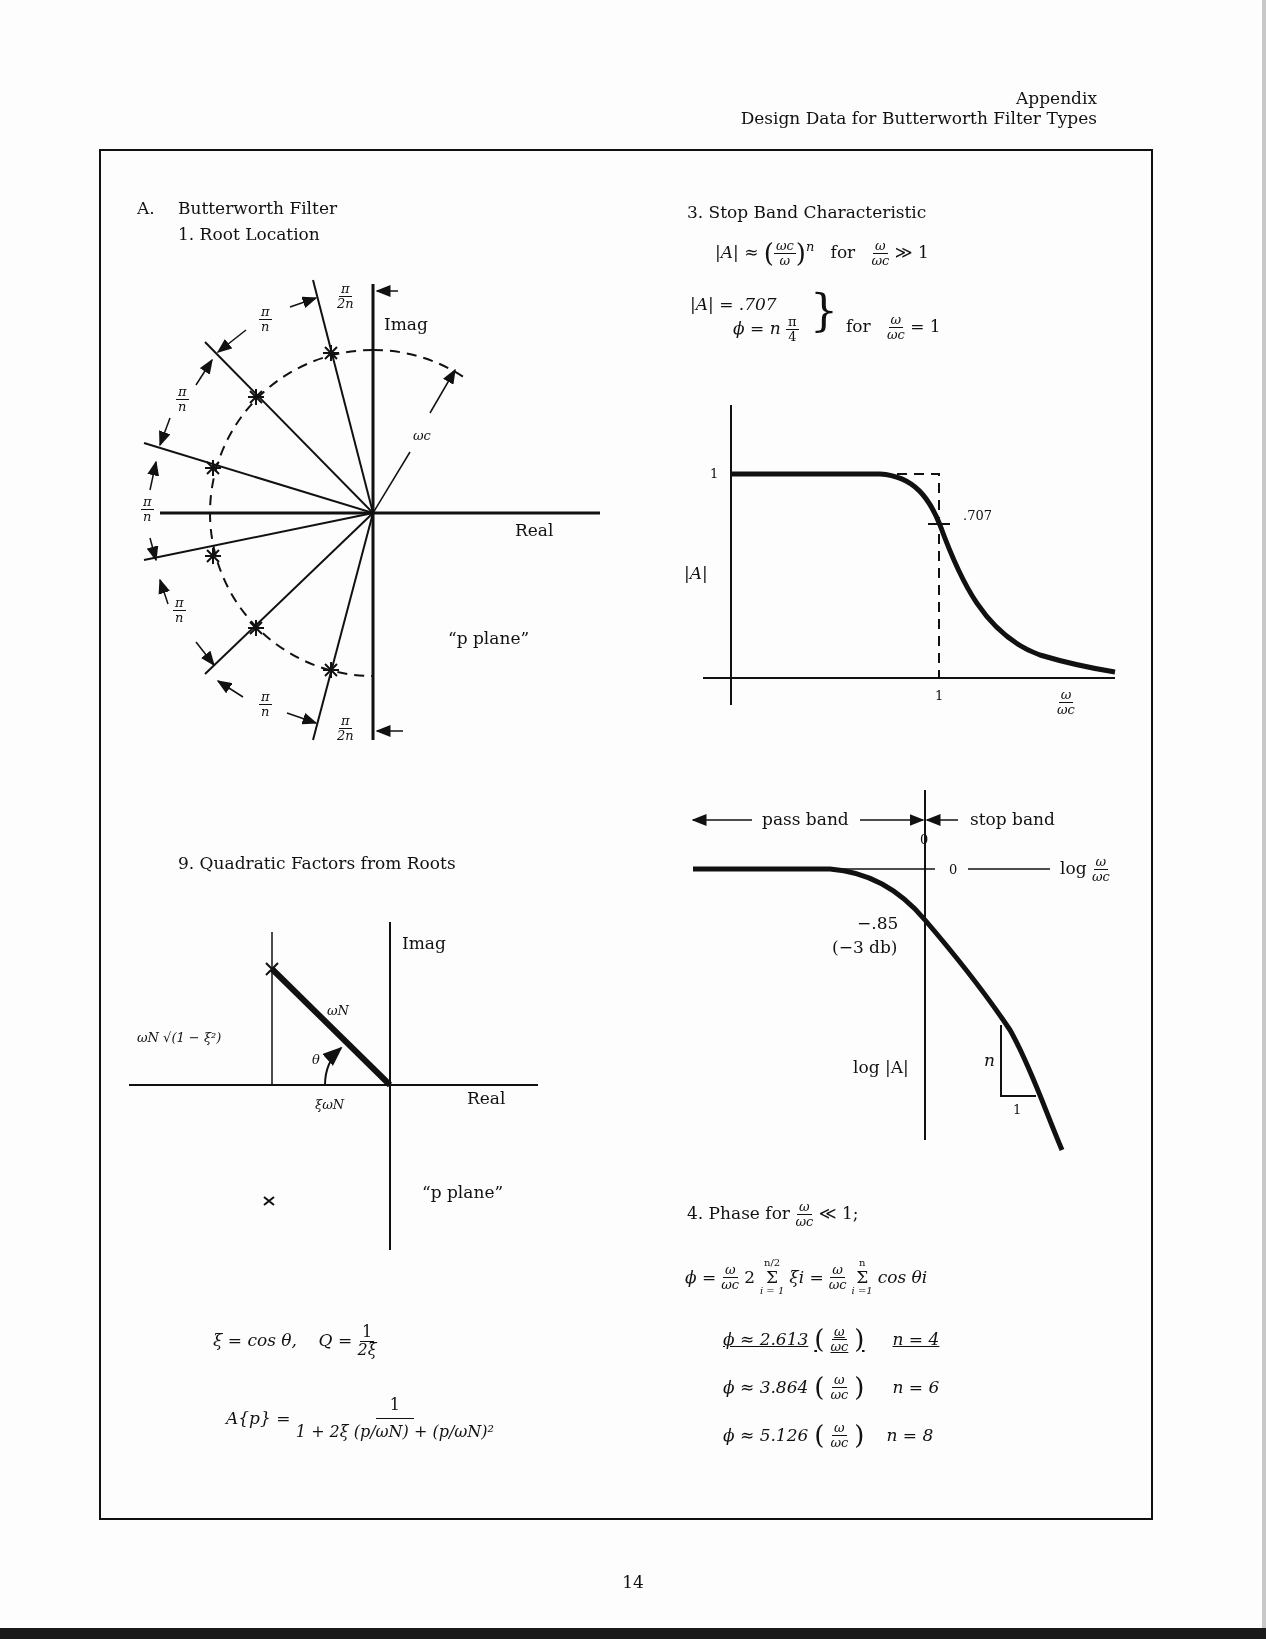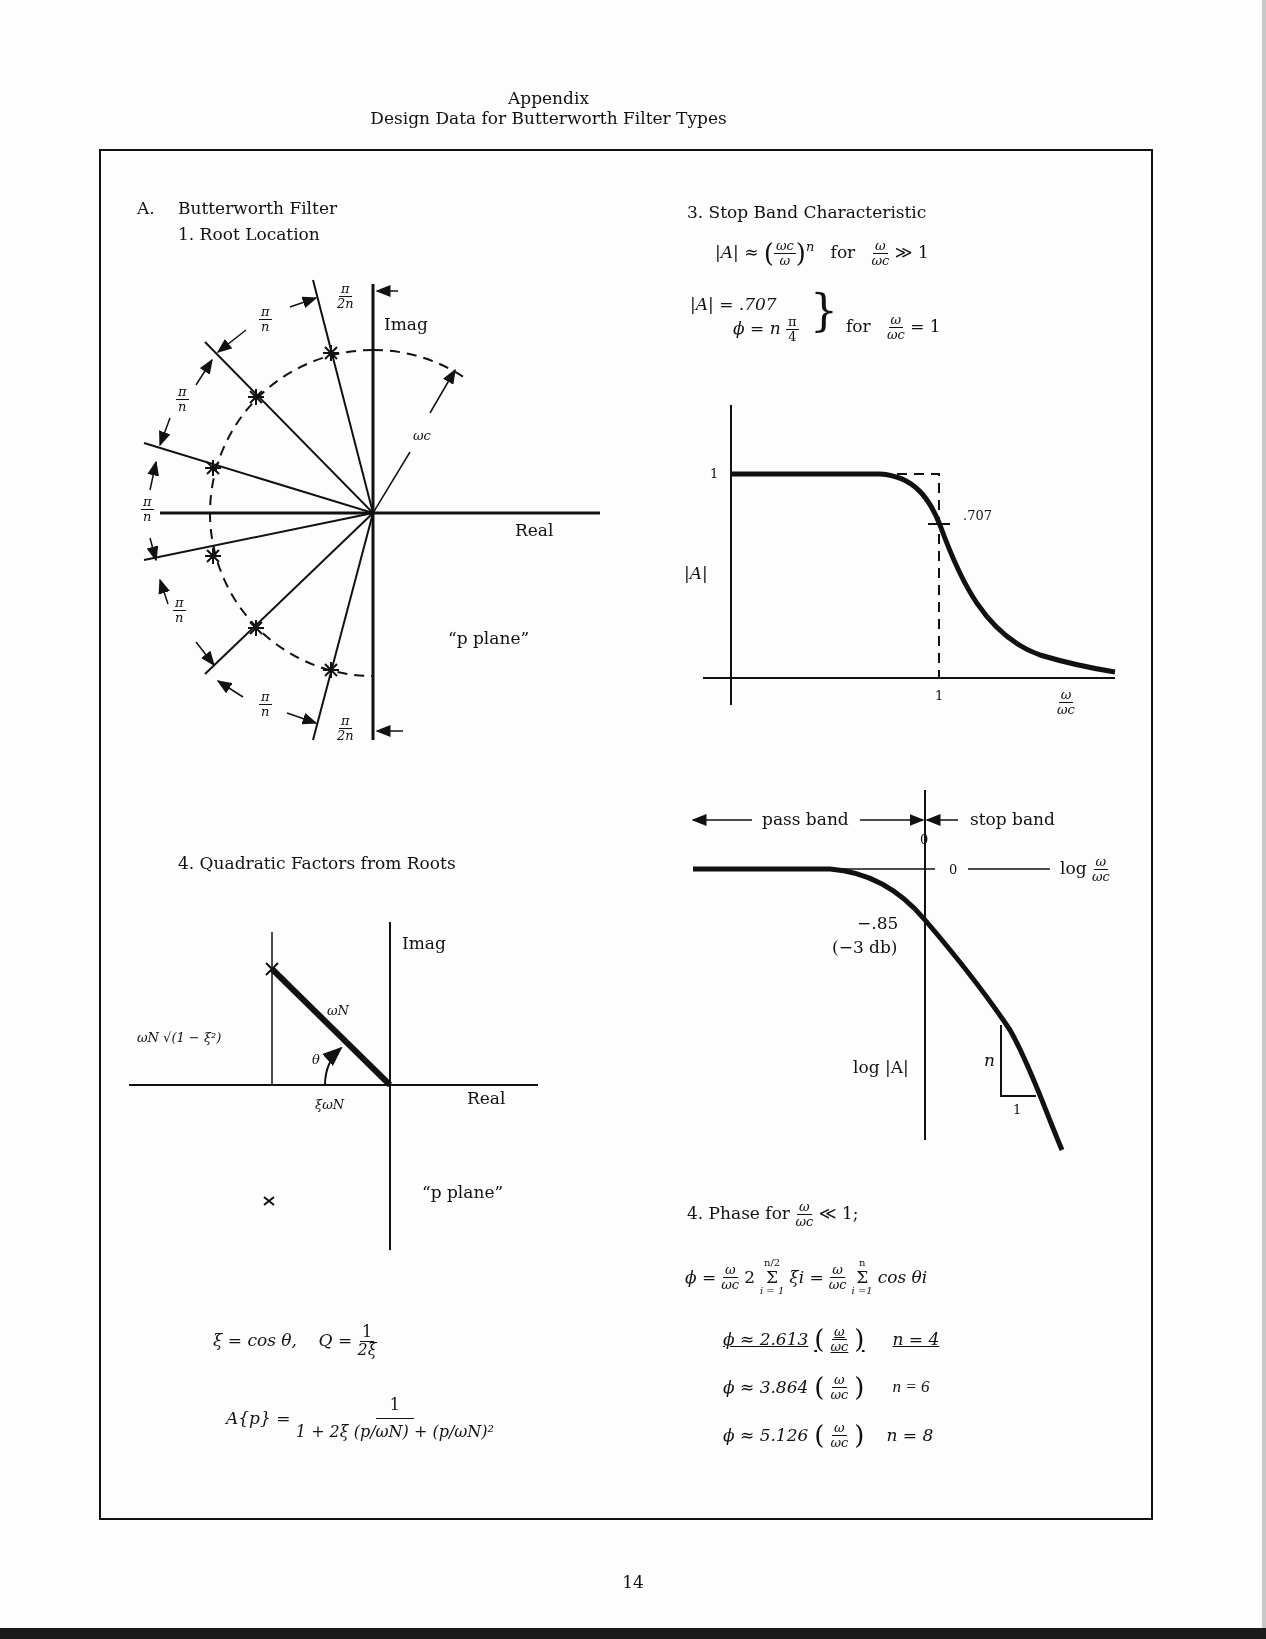--- a/index.html
+++ b/index.html
@@ -1,19 +1,19 @@
 <!DOCTYPE html>
 <html><head>
 <meta charset="utf-8">
 <style>
   html, body { margin:0; padding:0; }
   body { width:1266px; height:1639px; background:#fdfdfd; position:relative; overflow:hidden;
          font-family:"DejaVu Serif", "Liberation Serif", serif; color:#111; }
   .abs { position:absolute; }
-  .title { position:absolute; left:0; width:1097px; text-align:center; font-size:17px; line-height:21px; }
+  .title { position:absolute; left:0; width:1097px; text-align:right; font-size:17px; line-height:21px; }
   .frame { position:absolute; left:99px; top:149px; width:1054px; height:1371px; border:2px solid #111; box-sizing:border-box; }
   .t { position:absolute; font-size:17px; white-space:nowrap; }
   .it { font-style:italic; }
   .frac { display:inline-flex; flex-direction:column; align-items:center; vertical-align:middle; line-height:1.05; font-size:13px; }
   .frac .num { border-bottom:1px solid #111; padding:0 2px; }
   .small { font-size:13px; }
   svg { position:absolute; left:0; top:0; }
   .pagenum { position:absolute; left:0; width:1266px; text-align:center; top:1572px; font-size:17px; }
   .bottom-shadow { position:absolute; left:0; top:1628px; width:1266px; height:11px; background:#1a1a1a; }
   .right-edge { position:absolute; left:1262px; top:0; width:4px; height:1639px; background:#c8c8c8; }
@@ -24,21 +24,21 @@
 <div class="right-edge"></div>
 
 <div class="title" style="top:88px;">Appendix</div>
 <div class="title" style="top:108px;">Design Data for Butterworth Filter Types</div>
 
 <div class="frame"></div>
 
 <div class="t" style="left:137px;top:198px;">A.</div>
 <div class="t" style="left:178px;top:198px;">Butterworth Filter</div>
 <div class="t" style="left:178px;top:224px;">1. Root Location</div>
-<div class="t" style="left:178px;top:853px;">4. Quadratic Factors from Roots</div>
+<div class="t" style="left:178px;top:853px;">9. Quadratic Factors from Roots</div>
 <div class="t" style="left:687px;top:202px;">3. Stop Band Characteristic</div>
 
 <svg width="1266" height="1639">
   <defs>
     <marker id="ah" markerWidth="10" markerHeight="8" refX="9" refY="4" orient="auto">
       <path d="M0,0 L10,4 L0,8 Z" fill="#111"></path>
     </marker>
   </defs>
 
   <g stroke="#111" fill="none">
@@ -267,21 +267,21 @@
   <span class="it" style="margin-left:22px;">n = 4</span>
 </div>
 <div class="abs" style="left:723px;top:1372px;font-size:17px;display:flex;align-items:center;gap:6px;">
   <span class="it">ϕ ≈ 3.864</span>
   <span style="font-size:26px;">(</span>
     <span class="frac it">
       <span class="num">ω</span>
       <span>ωc</span>
     </span>
     <span style="font-size:26px;">)</span>
-  <span class="it" style="margin-left:22px;font-family:Liberation Serif, serif;">n = 6</span>
+  <span class="it" style="margin-left:22px;">n = 6</span>
 </div>
 <div class="abs" style="left:723px;top:1420px;font-size:17px;display:flex;align-items:center;gap:6px;">
   <span class="it">ϕ ≈ 5.126</span>
   <span style="font-size:26px;">(</span>
     <span class="frac it">
       <span class="num">ω</span>
       <span>ωc</span>
     </span>
     <span style="font-size:26px;">)</span>
   <span class="it" style="margin-left:16px;">n = 8</span>

